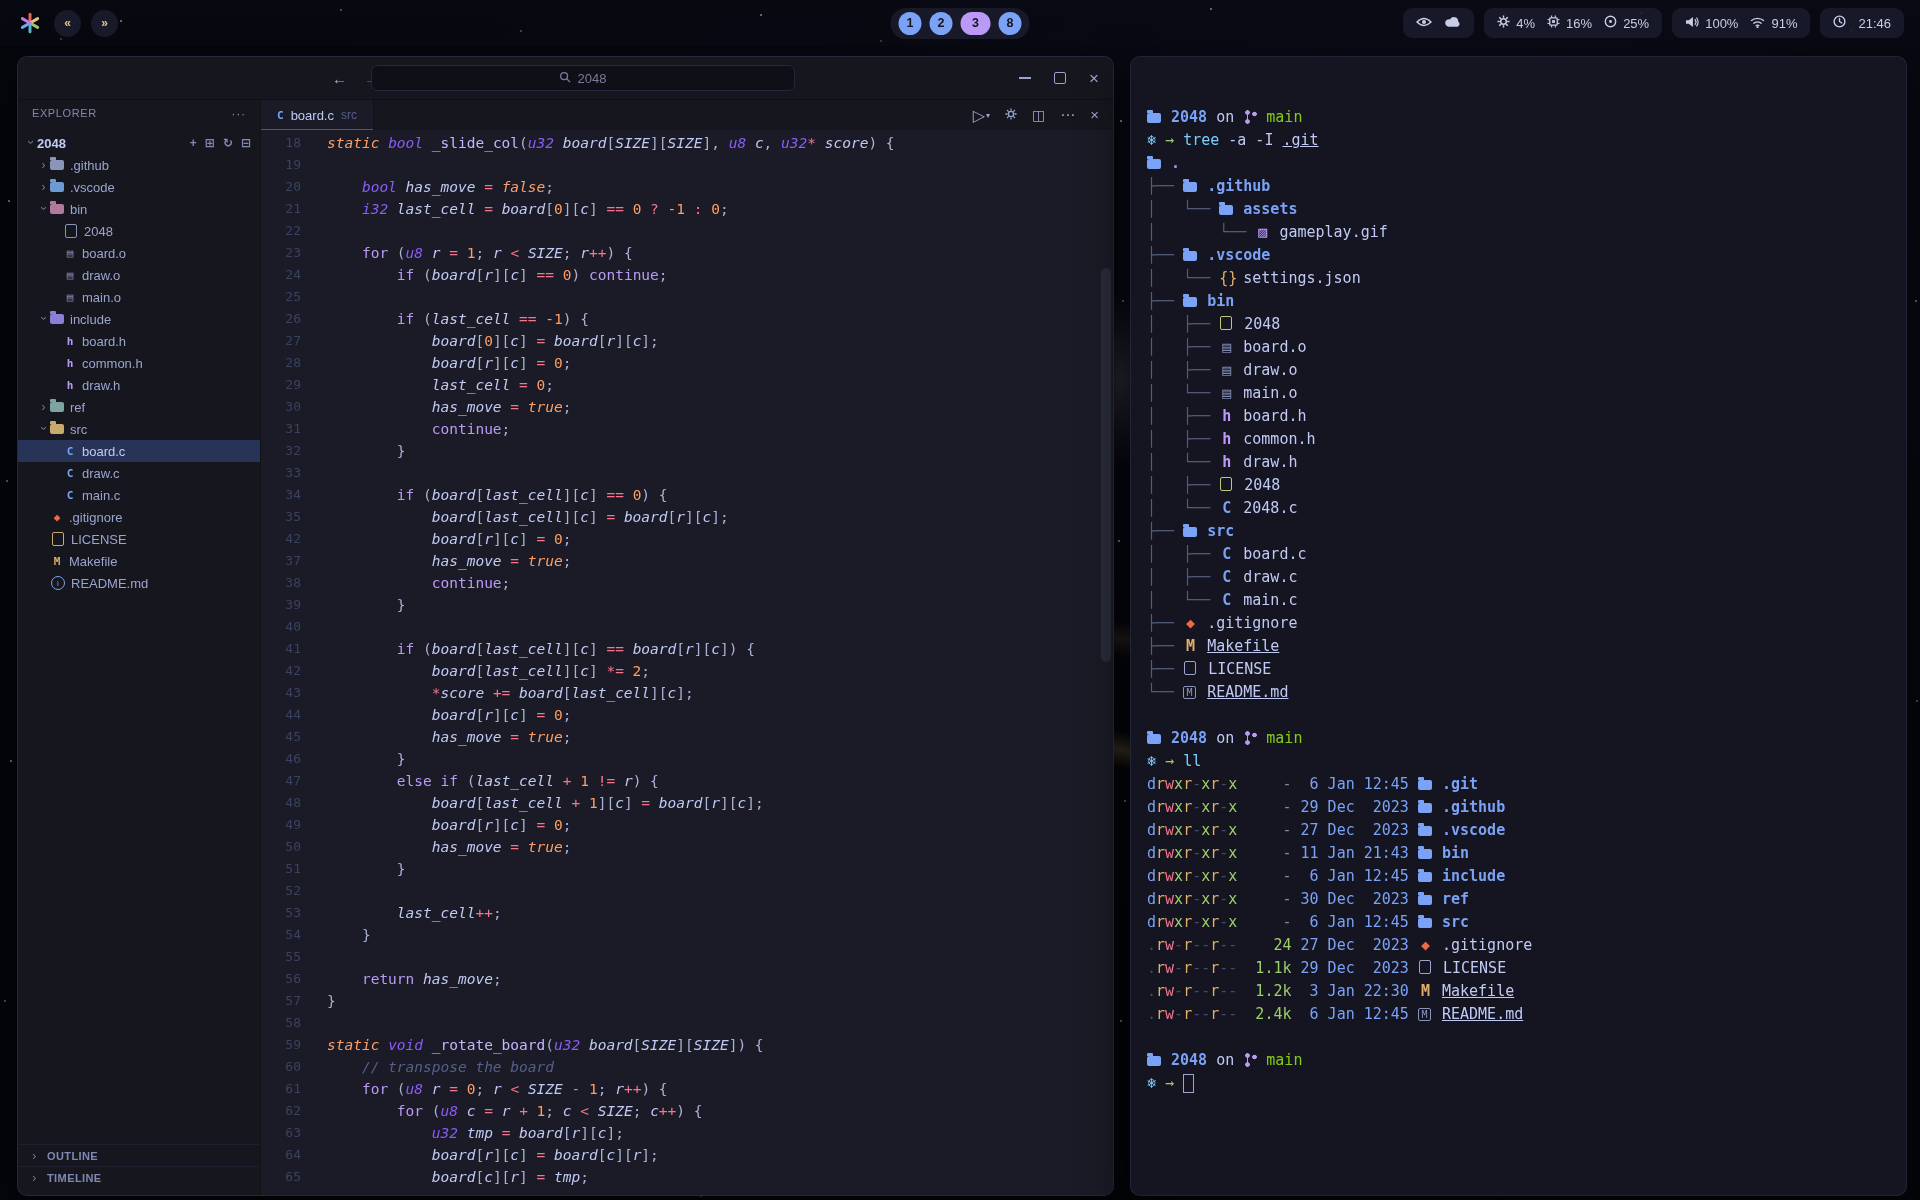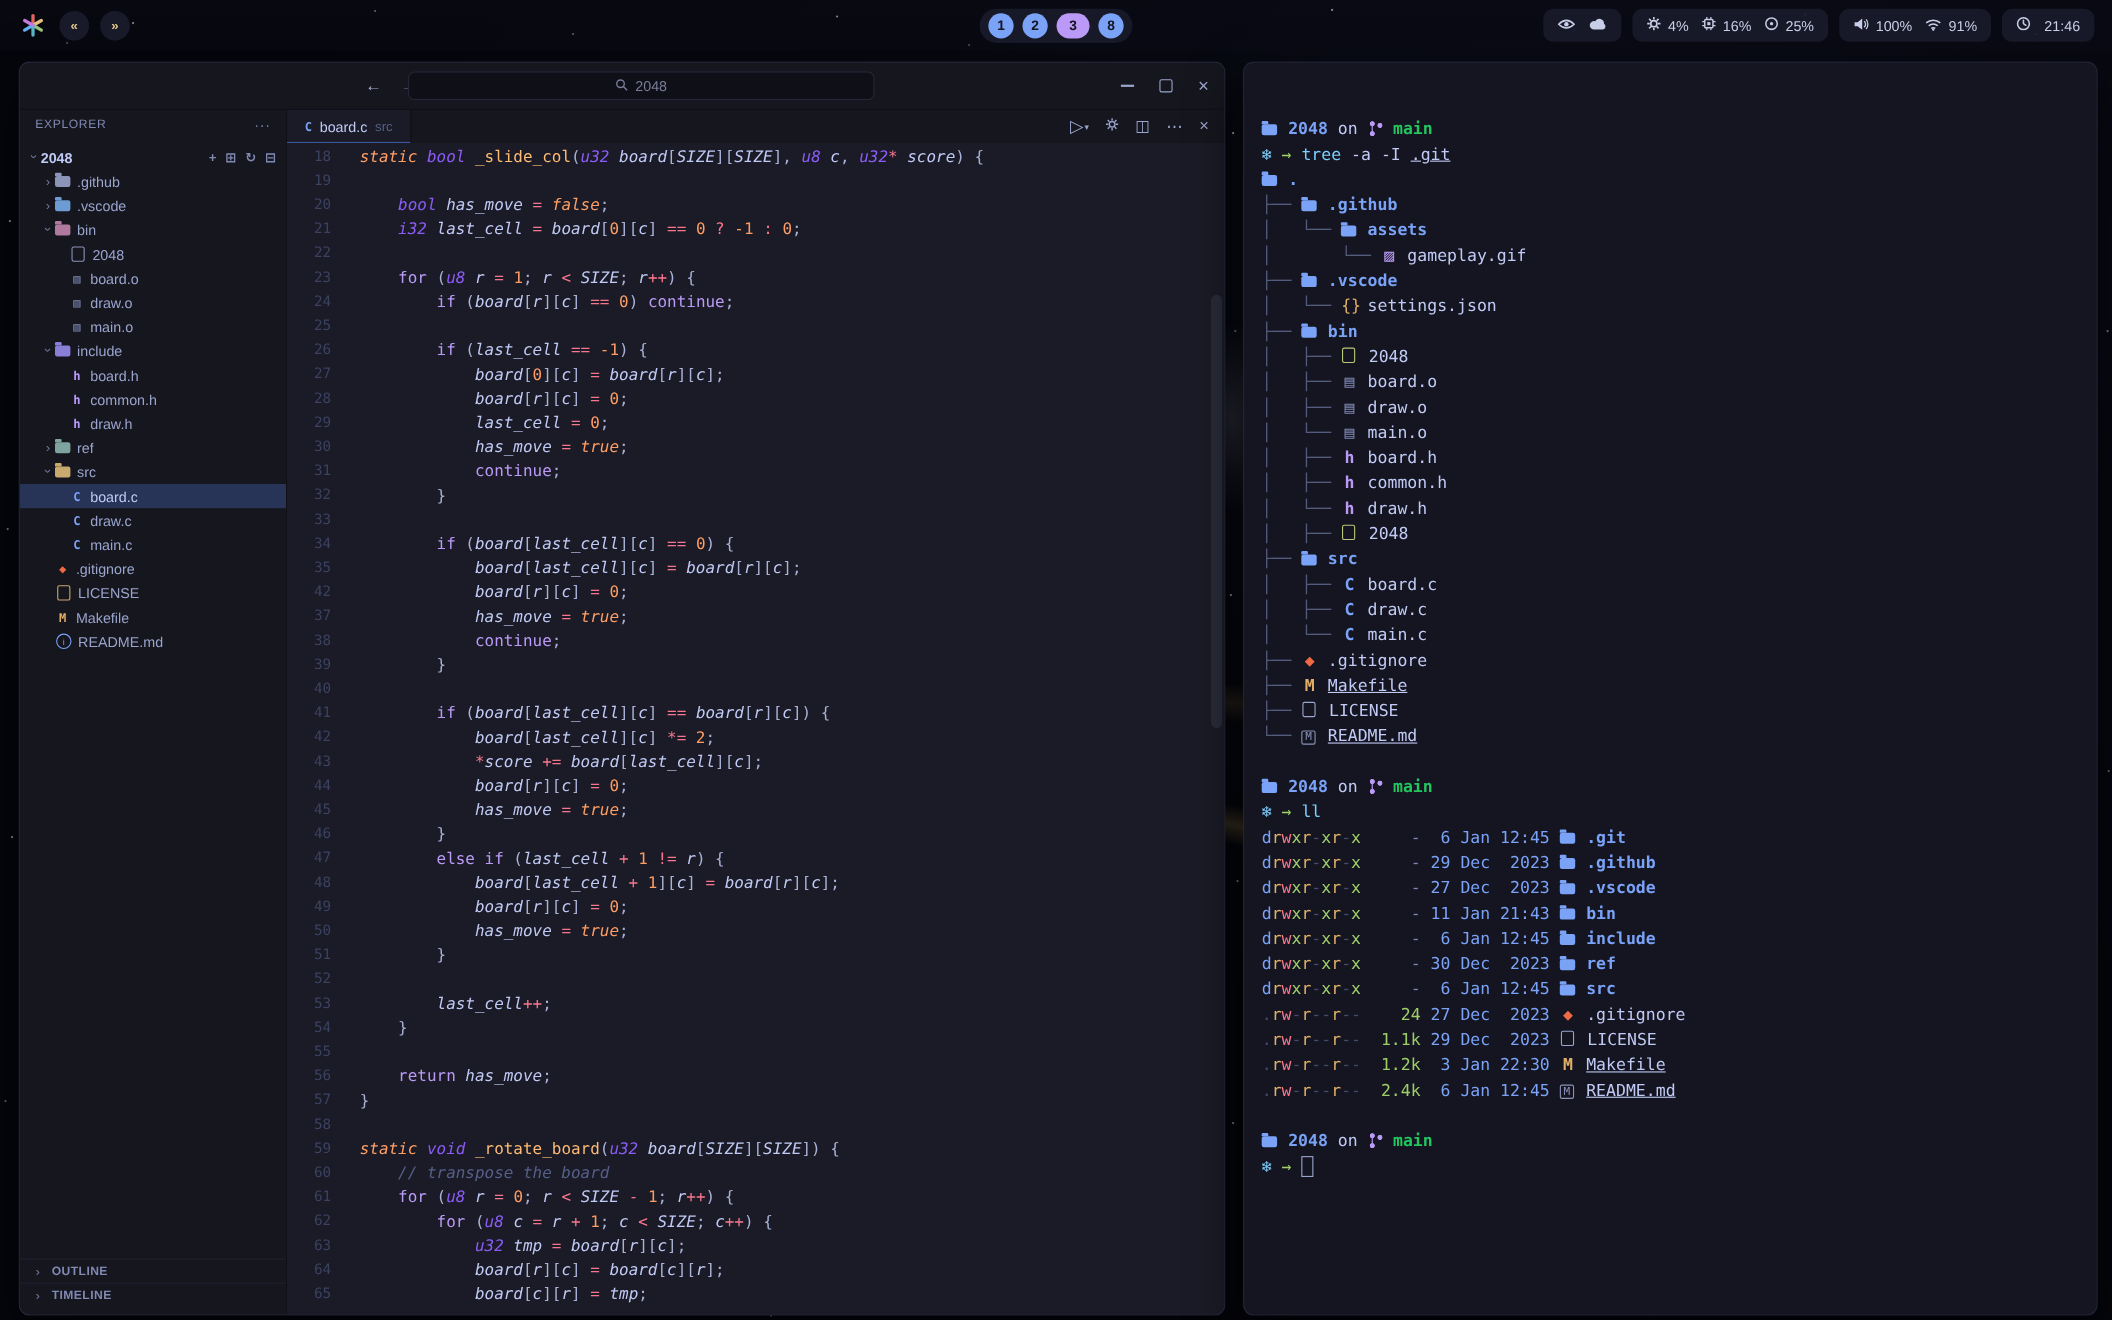--- a/index.html
+++ b/index.html
@@ -106,36 +106,36 @@
   .moreico::before{content:"⋯";font-size:15px}
   .closeico::before{content:"×";font-size:15px}
 
   .codewrap{flex:1;display:flex;overflow:hidden;position:relative;background:#1a1b26}
   .gutter{flex:0 0 40px;padding:2px 26px 0 0;text-align:right;color:#3b4261;font:13px/22px "DejaVu Sans Mono",monospace}
   .code{flex:1;padding-top:2px;overflow:hidden}
   .cl{white-space:pre;height:22px;font:14.5px/22px "DejaVu Sans Mono",monospace;color:#c0caf5}
   .t-st{color:#ff9e64;font-style:italic}
   .t-ty{color:#8b5cf6;font-style:italic}
   .t-kw{color:#bb9af7}
-  .t-fn{color:#fdba74}
+  .t-fn{color:#c4b5fd}
   .t-v{color:#c0caf5;font-style:italic}
   .t-n{color:#ff9e64}
   .t-b{color:#ff9e64;font-style:italic}
   .t-o{color:#f7768e}
   .t-p{color:#a9b1d6}
   .t-c{color:#565f89;font-style:italic}
   .t-x{color:#c0caf5}
   .vscroll{position:absolute;right:2px;top:0;width:10px;height:100%}
   .vthumb{position:absolute;top:13%;height:37%;width:10px;background:rgba(134,144,178,.14);border-radius:5px;cursor:pointer}
 
   
   .tl{white-space:pre;height:23px}
   .pdir{color:#7aa2f7;font-weight:bold}
   .pon{color:#c0caf5}
-  .pbr{color:#22c55e;font-weight:bold}
+  .pbr{color:#84cc16;font-weight:normal}
   .nix{color:#7dcfff}
   .arr{color:#9ece6a}
   .cmd{color:#7dcfff}
   .arg{color:#c0caf5}
   .argu{color:#c0caf5;text-decoration:underline}
   .tc{color:#545c7e}
   .dn{color:#7aa2f7;font-weight:bold}
   .fn{color:#c0caf5}
   .fnu{color:#c0caf5;text-decoration:underline}
   .sz{color:#9ece6a}
@@ -578,20 +578,21 @@
       <div class="tl"><span class="tc">│   └── </span><span class="gjson">{}</span><span class="fn"> settings.json</span></div>
       <div class="tl"><span class="tc">├── </span><span class="pi"></span><span class="dn"> bin</span></div>
       <div class="tl"><span class="tc">│   ├── </span><span class="iexe"></span><span class="fn"> 2048</span></div>
       <div class="tl"><span class="tc">│   ├── </span><span class="gobj">▤</span><span class="fn"> board.o</span></div>
       <div class="tl"><span class="tc">│   ├── </span><span class="gobj">▤</span><span class="fn"> draw.o</span></div>
       <div class="tl"><span class="tc">│   └── </span><span class="gobj">▤</span><span class="fn"> main.o</span></div>
       <div class="tl"><span class="tc">│   ├── </span><span class="gh">h</span><span class="fn"> board.h</span></div>
       <div class="tl"><span class="tc">│   ├── </span><span class="gh">h</span><span class="fn"> common.h</span></div>
       <div class="tl"><span class="tc">│   └── </span><span class="gh">h</span><span class="fn"> draw.h</span></div>
       <div class="tl"><span class="tc">│   ├── </span><span class="iexe"></span><span class="fn"> 2048</span></div>
+      <div class="tl"><span class="tc">│   └── </span><span class="gc">C</span><span class="fn"> 2048.c</span></div>
       <div class="tl"><span class="tc">├── </span><span class="pi"></span><span class="dn"> src</span></div>
       <div class="tl"><span class="tc">│   ├── </span><span class="gc">C</span><span class="fn"> board.c</span></div>
       <div class="tl"><span class="tc">│   ├── </span><span class="gc">C</span><span class="fn"> draw.c</span></div>
       <div class="tl"><span class="tc">│   └── </span><span class="gc">C</span><span class="fn"> main.c</span></div>
       <div class="tl"><span class="tc">├── </span><span class="ggit">◆</span><span class="fn"> .gitignore</span></div>
       <div class="tl"><span class="tc">├── </span><span class="gmake">M</span><span class="fn"> </span><span class="fnu">Makefile</span></div>
       <div class="tl"><span class="tc">├── </span><span class="ifile"></span><span class="fn"> LICENSE</span></div>
       <div class="tl"><span class="tc">└── </span><span class="gmd">M</span><span class="fn"> </span><span class="fnu">README.md</span></div>
       <div class="tl">&nbsp;</div>
       <div class="tl"><span class="pi"></span><span class="pdir"> 2048</span><span class="pon"> on </span><span class="ibr"></span><span class="pbr"> main</span></div>

